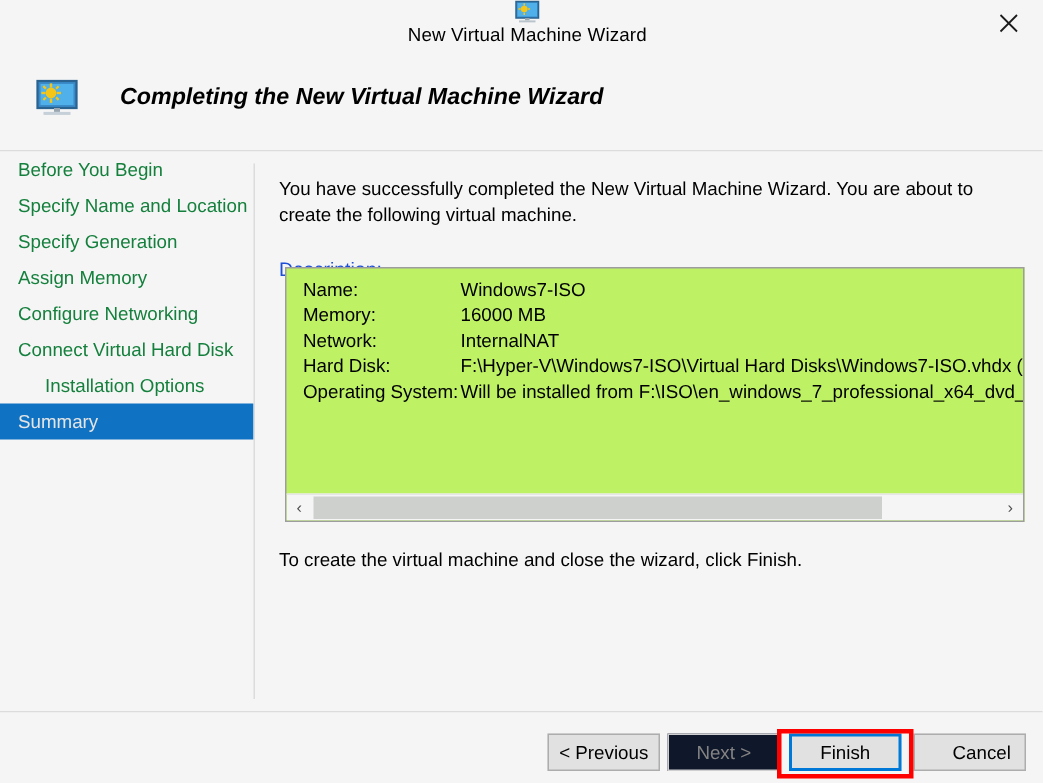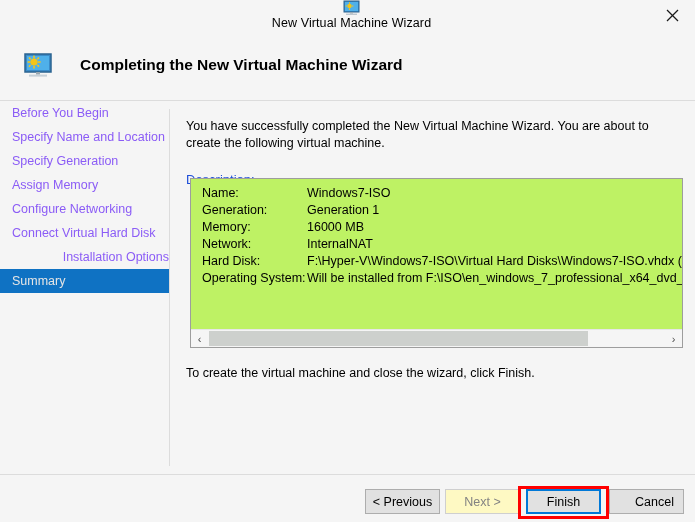--- a/index.html
+++ b/index.html
@@ -63,20 +63,21 @@
 
   
   #header {
     position: absolute;
     left: 0; top: 30px;
     width: 695px;
     height: 70px;
     background: #f5f5f5;
     display: flex;
     align-items: center;
+    font-style: italic;
   }
   #header-icon {
     margin-left: 22px;
     width: 32px;
     height: 28px;
     position: relative;
     flex: 0 0 auto;
   }
   #header-title {
     margin-left: 26px;
@@ -113,25 +114,25 @@
     width: 1px;
     height: 357px;
     background: #dcdcdc;
   }
   .nav-item {
     position: relative;
     height: 24px;
     line-height: 24px;
     padding-left: 12px;
     font-size: 12.5px;
-    color: #8b5cf6;
+    color: #15803d;
     white-space: nowrap;
     cursor: default;
   }
-  .nav-item.indent { padding-left: 48px; text-align: right; }
+  .nav-item.indent { padding-left: 30px; }
   .nav-item.selected {
     background: #0f72c3;
     color: #e5e5e5;
   }
 
   
   #main {
     position: absolute;
     left: 186px; top: 0;
     width: 509px;
@@ -254,21 +255,21 @@
     font-size: 12.5px;
     color: #000000;
     display: flex;
     align-items: center;
     justify-content: center;
     cursor: default;
     padding: 0;
   }
   .btn.disabled {
     color: #838383;
-    background: #fef9c3;
+    background: #0f172a;
     border-color: #cfcfcf;
   }
   .btn.default {
     background: #e1e1e1;
     border: 2px solid #0078d7;
   }
   #btn-previous { left: 365px; }
   #btn-next     { left: 445px; }
   #btn-finish   { left: 526px; }
   #btn-cancel   { left: 609px; padding-left: 16px; }
@@ -355,23 +356,20 @@
     <div id="main">
       <div id="intro-text">You have successfully completed the New Virtual Machine Wizard. You are about to create the following virtual machine.</div>
       <div id="description-label">Description:</div>
 
       <div id="desc-box">
         <div id="desc-inner">
           <div class="desc-row">
             <span class="desc-key">Name:</span><span class="desc-val">Windows7-ISO</span>
           </div>
           <div class="desc-row">
-            <span class="desc-key">Generation:</span><span class="desc-val">Generation 1</span>
-          </div>
-          <div class="desc-row">
             <span class="desc-key">Memory:</span><span class="desc-val">16000 MB</span>
           </div>
           <div class="desc-row">
             <span class="desc-key">Network:</span><span class="desc-val">InternalNAT</span>
           </div>
           <div class="desc-row">
             <span class="desc-key">Hard Disk:</span><span class="desc-val">F:\Hyper-V\Windows7-ISO\Virtual Hard Disks\Windows7-ISO.vhdx (VHDX, dynamically expanding)</span>
           </div>
           <div class="desc-row">
             <span class="desc-key">Operating System:</span><span class="desc-val">Will be installed from F:\ISO\en_windows_7_professional_x64_dvd_x15-65805.iso</span>

